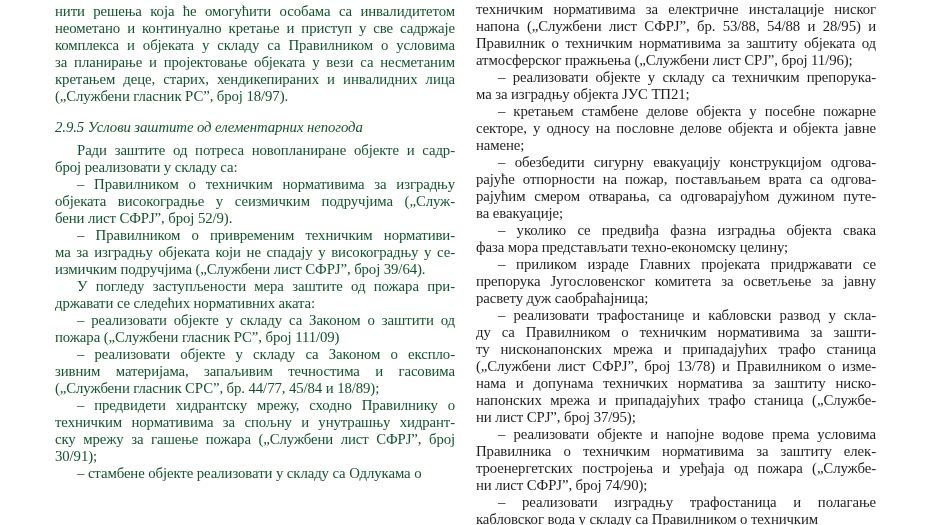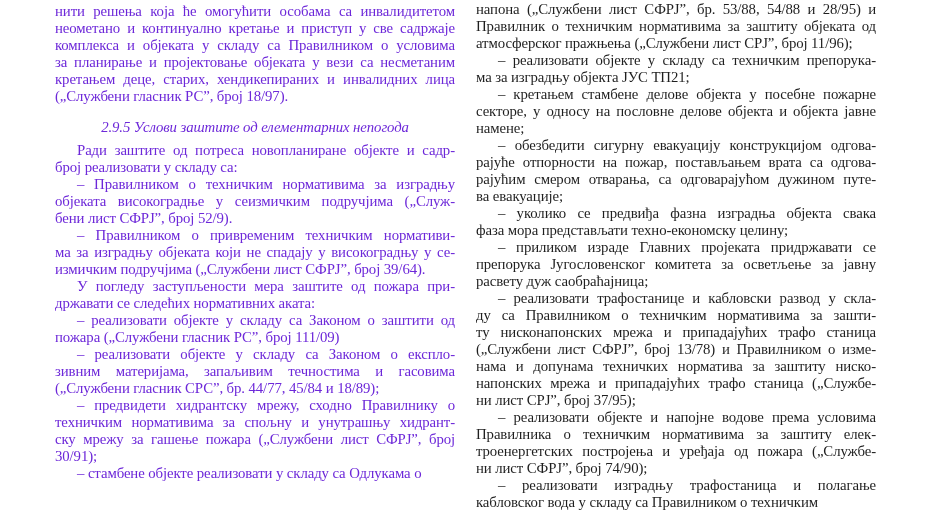--- a/index.html
+++ b/index.html
@@ -32,32 +32,32 @@
   .line {
     height: 17px;
     overflow: hidden;
     text-align: justify;
     text-align-last: justify;
   }
   .line.last   { text-align-last: left; }
   .line.indent { text-indent: 22px; }
   .heading {
     font-style: italic;
-    text-align: center;
+    text-align: left;
     height: 17px;
     overflow: hidden;
     margin-top: 14px;
     margin-bottom: 6px;
   }
 </style>
 </head>
 <body style="background: rgb(255, 255, 255);">
 
 <div class="page">
-  <div class="column left" id="col-left" style="color: #6d28d9;">
+  <div class="column left" id="col-left" style="color: #14532d;">
       <div class="line">нити решења која ће омогућити особама са инвалидитетом</div>
       <div class="line">неометано и континуално кретање и приступ у све садржаје</div>
       <div class="line">комплекса и објеката у складу са Правилником о условима</div>
       <div class="line">за планирање и пројектовање објеката у вези са несметаним</div>
       <div class="line">кретањем деце, старих, хендикепираних и инвалидних лица</div>
       <div class="line last">(„Службени гласник РС”, број 18/97).</div>
       <div class="heading">2.9.5 Услови заштите од елементарних непогода</div>
       <div class="line indent">Ради заштите од потреса новопланиране објекте и садр-</div>
       <div class="line last">број реализовати у складу са:</div>
       <div class="line indent">– Правилником о техничким нормативима за изградњу</div>
@@ -73,20 +73,21 @@
       <div class="line indent">– реализовати објекте у складу са Законом о експло-</div>
       <div class="line">зивним материјама, запаљивим течностима и гасовима</div>
       <div class="line last">(„Службени гласник СРС”, бр. 44/77, 45/84 и 18/89);</div>
       <div class="line indent">– предвидети хидрантску мрежу, сходно Правилнику о</div>
       <div class="line">техничким нормативима за спољну и унутрашњу хидрант-</div>
       <div class="line">ску мрежу за гашење пожара („Службени лист СФРЈ”, број</div>
       <div class="line last">30/91);</div>
       <div class="line last indent">– стамбене објекте реализовати у складу са Одлукама о</div>
     </div>
   <div class="column right" id="col-right" style="color: rgb(31, 31, 31);">
+      <div class="line">техничким нормативима за електричне инсталације ниског</div>
       <div class="line">напона („Службени лист СФРЈ”, бр. 53/88, 54/88 и 28/95) и</div>
       <div class="line">Правилник о техничким нормативима за заштиту објеката од</div>
       <div class="line last">атмосферског пражњења („Службени лист СРЈ”, број 11/96);</div>
       <div class="line indent">– реализовати објекте у складу са техничким препорука-</div>
       <div class="line last">ма за изградњу објекта ЈУС ТП21;</div>
       <div class="line indent">– кретањем стамбене делове објекта у посебне пожарне</div>
       <div class="line">секторе, у односу на пословне делове објекта и објекта јавне</div>
       <div class="line last">намене;</div>
       <div class="line indent">– обезбедити сигурну евакуацију конструкцијом одгова-</div>
       <div class="line">рајуће отпорности на пожар, постављањем врата са одгова-</div>

